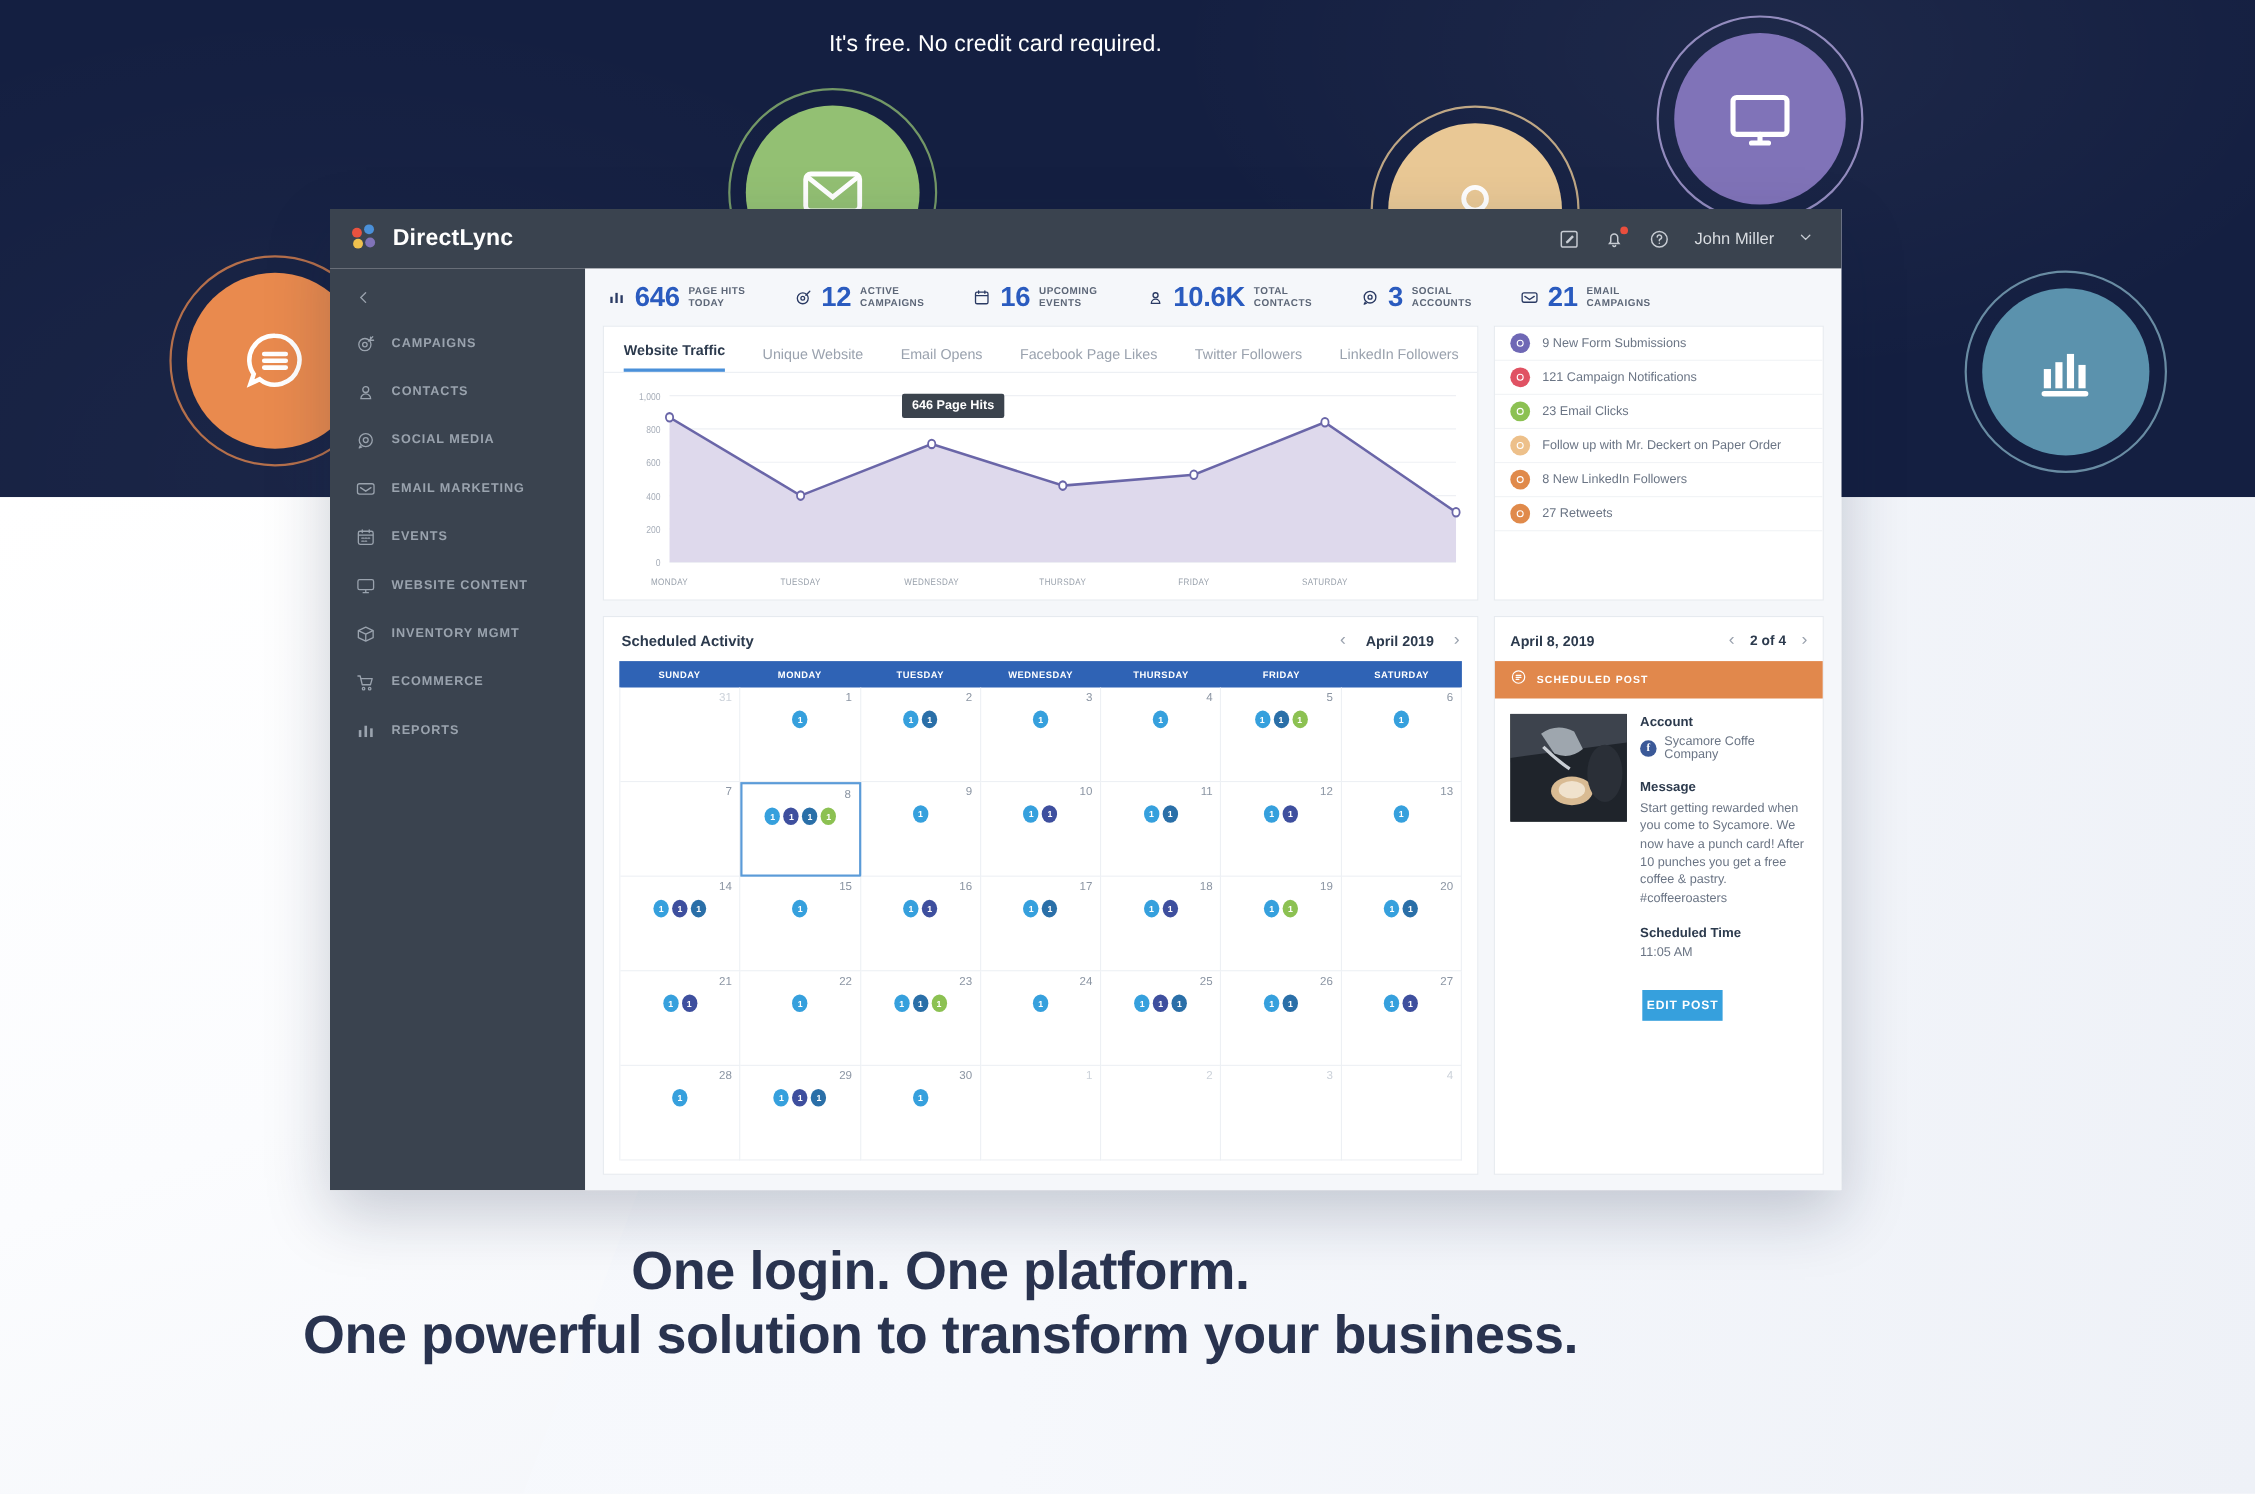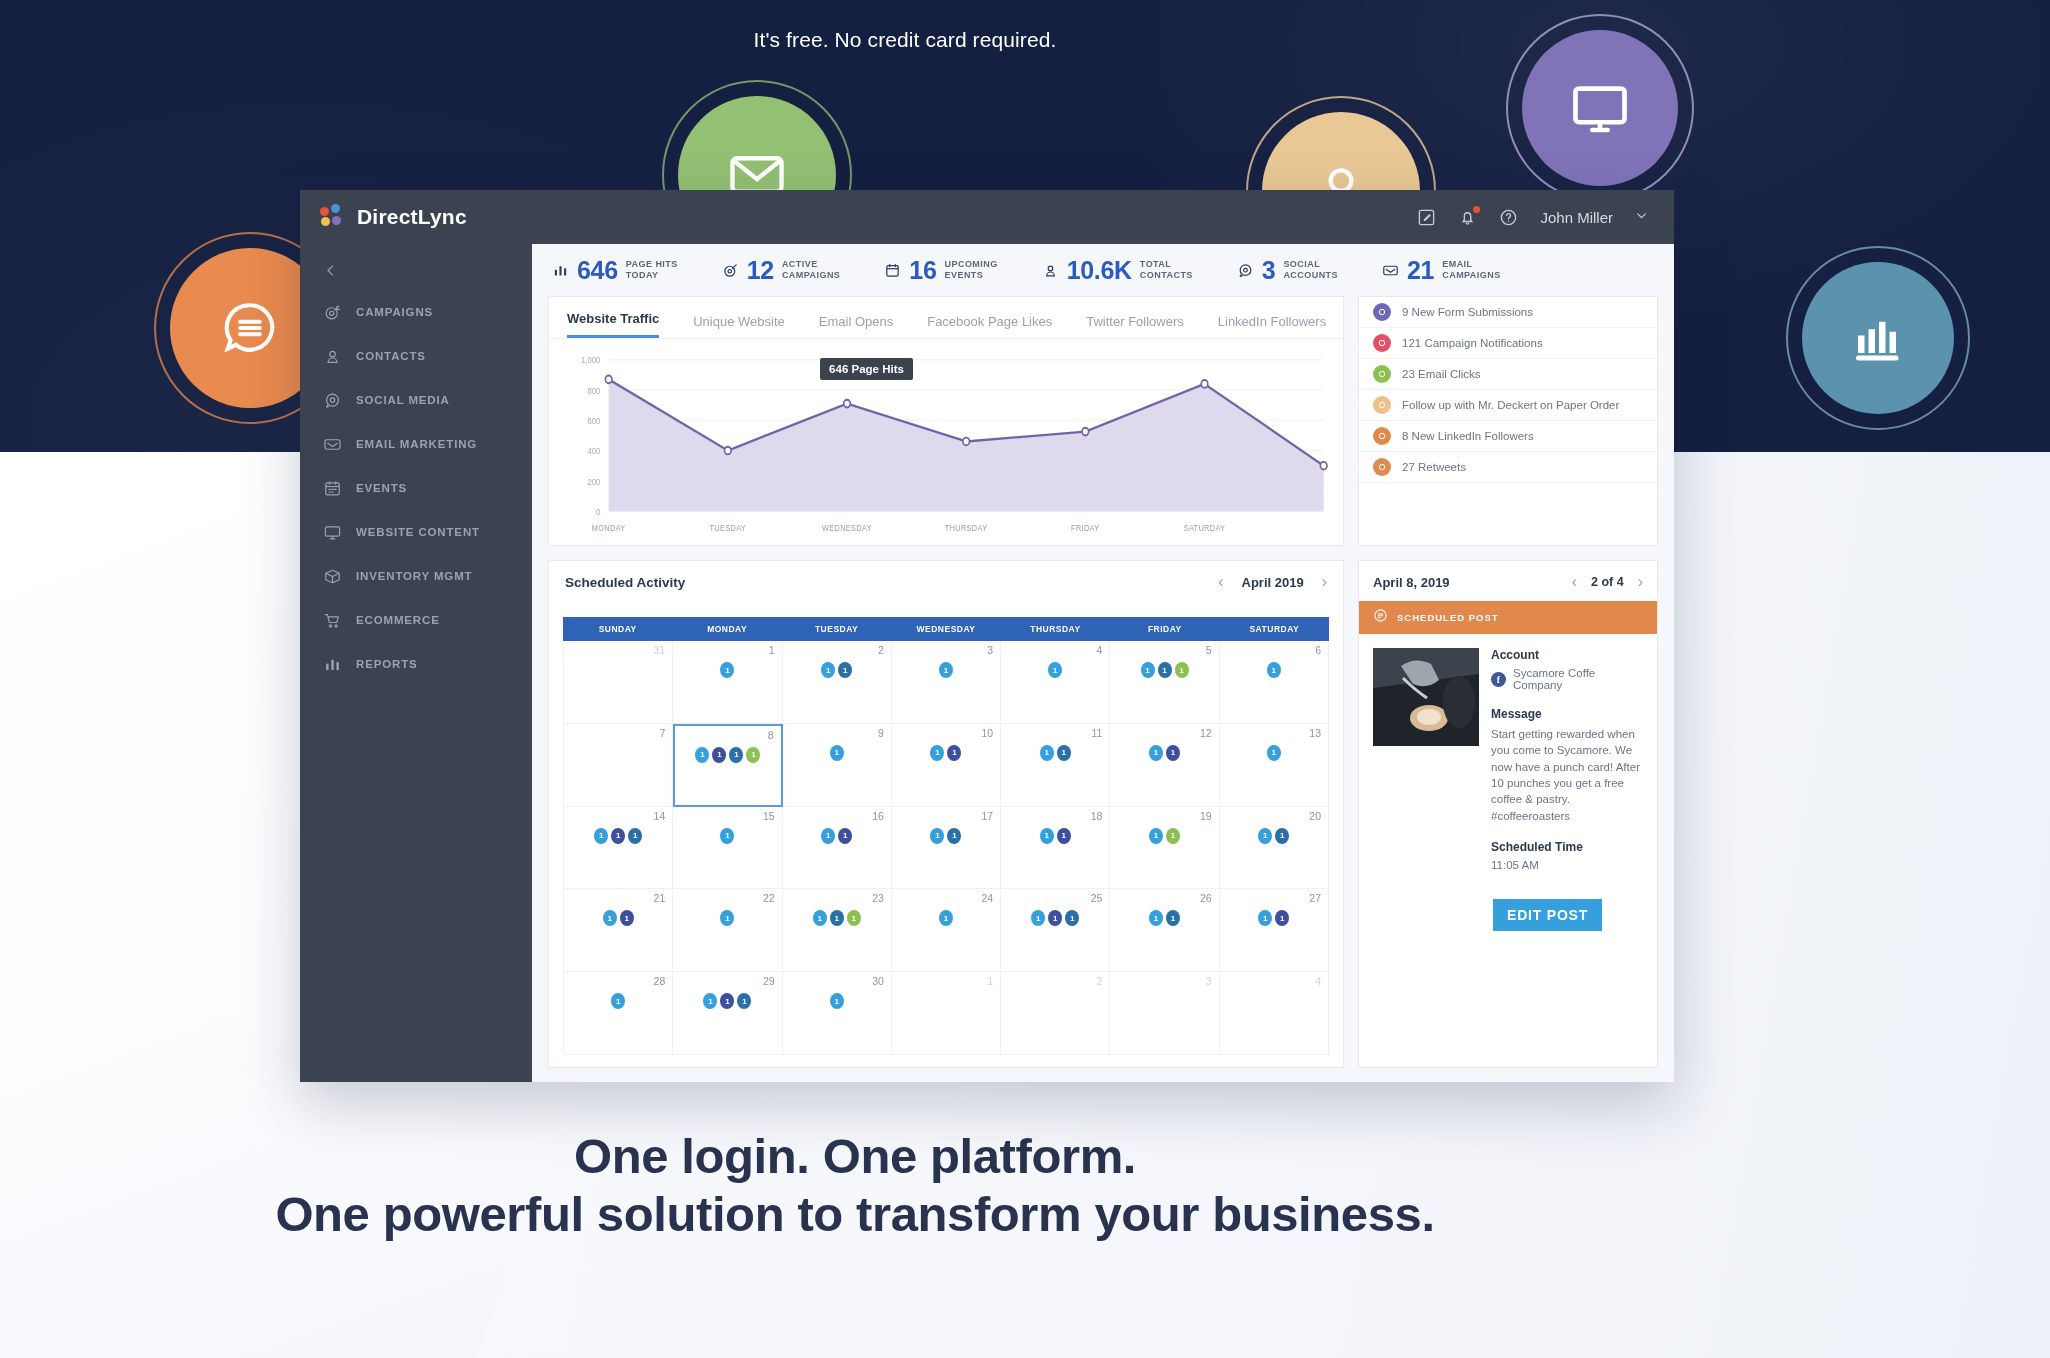--- a/index.html
+++ b/index.html
@@ -125,21 +125,21 @@
   .notif-head { padding: 13px 16px 11px 16px; font-size: 13.5px; color: #2c3a4d; font-weight: bold;
                 border-bottom: 1px solid #eceff3; }
   .notif-list { flex: 1; overflow: hidden; }
   .notif-item { display: flex; align-items: center; gap: 11px; padding: 0 14px;
                 height: 31px; border-bottom: 1px solid #f1f3f6; cursor: pointer; }
   .notif-ico { width: 18px; height: 18px; border-radius: 50%; flex: none;
                display: flex; align-items: center; justify-content: center; color: #fff; }
   .notif-txt { font-size: 11.5px; color: #6b7585; white-space: nowrap; overflow: hidden; }
 
   .row-lower { display: flex; gap: 14px; flex: 1; margin-top: 14px; min-height: 0; }
-  .cal-card { flex: 1; display: flex; flex-direction: column; min-width: 0; gap: 16px; }
+  .cal-card { flex: 1; display: flex; flex-direction: column; min-width: 0; }
   .post-card { width: 300px; flex: none; display: flex; flex-direction: column; }
 
   .cal-head { display: flex; align-items: center; padding: 12px 16px 10px 16px; }
   .cal-title { font-size: 13.5px; color: #2c3a4d; font-weight: bold; }
   .cal-nav { margin-left: auto; display: flex; align-items: center; gap: 18px; }
   .cal-arrow { color: #9aa2ae; font-size: 16px; cursor: pointer; }
   .cal-month { font-size: 13px; color: #2c3a4d; font-weight: bold; }
 
   .cal-grid { flex: 1; display: flex; flex-direction: column; padding: 0 14px 12px 14px; }
   .cal-dow { display: grid; grid-template-columns: repeat(7, 1fr); background: #2f63b5; }
@@ -176,21 +176,21 @@
   .pf-label { font-size: 12px; color: #2c3a4d; font-weight: bold; margin-bottom: 5px; }
   .pf-account { display: flex; align-items: center; gap: 7px; font-size: 11.5px; color: #6b7585; }
   .fb-ico { width: 15px; height: 15px; border-radius: 50%; background: #3b5998; color: #fff;
             font-size: 10px; font-weight: bold; display: flex; align-items: center;
             justify-content: center; flex: none; font-family: "Liberation Serif", serif; }
   .pf-msg { font-size: 11.5px; color: #6b7585; line-height: 1.42; margin-top: 2px;
             white-space: pre-line; }
   .pf-block { margin-top: 16px; }
   .pf-time { font-size: 11.5px; color: #6b7585; }
   .edit-btn { margin: 14px 0 0 120px; background: #36a0dd; color: #fff; border: none;
-              font-size: 14px; font-weight: bold; letter-spacing: .8px; padding: 8px 14px;
+              font-size: 11px; font-weight: bold; letter-spacing: .8px; padding: 8px 4px;
               cursor: pointer; align-self: flex-start; }
   .post-foot { padding: 0 14px 16px 14px; display: flex; }
 
   
   .headline {
     position: absolute; left: 0; top: 1128px; width: 1710px; text-align: center;
     color: #29334f; font-size: 49px; font-weight: bold; line-height: 1.18;
     letter-spacing: -.4px;
   }
 </style>

